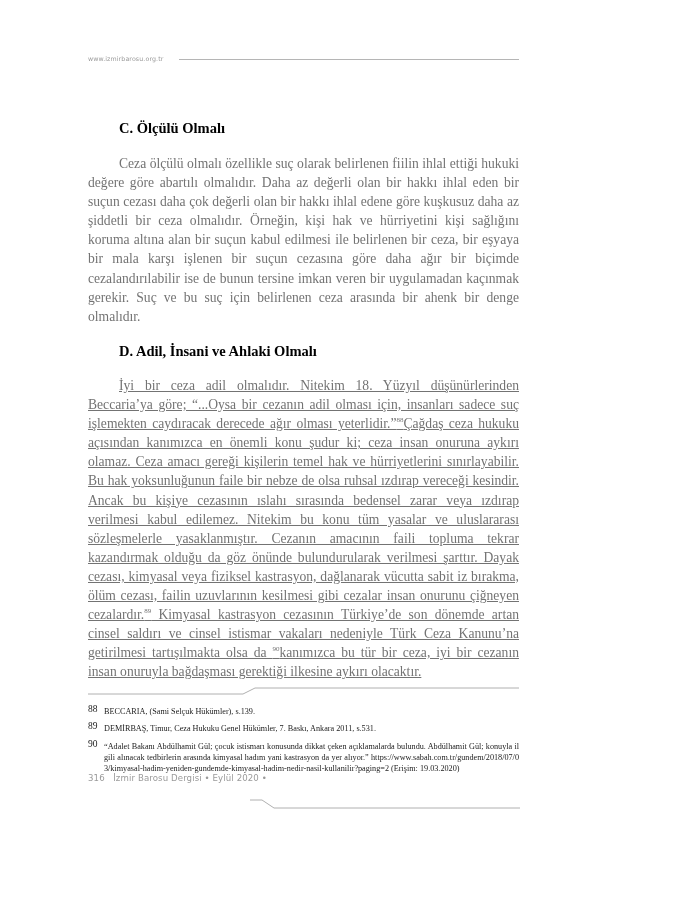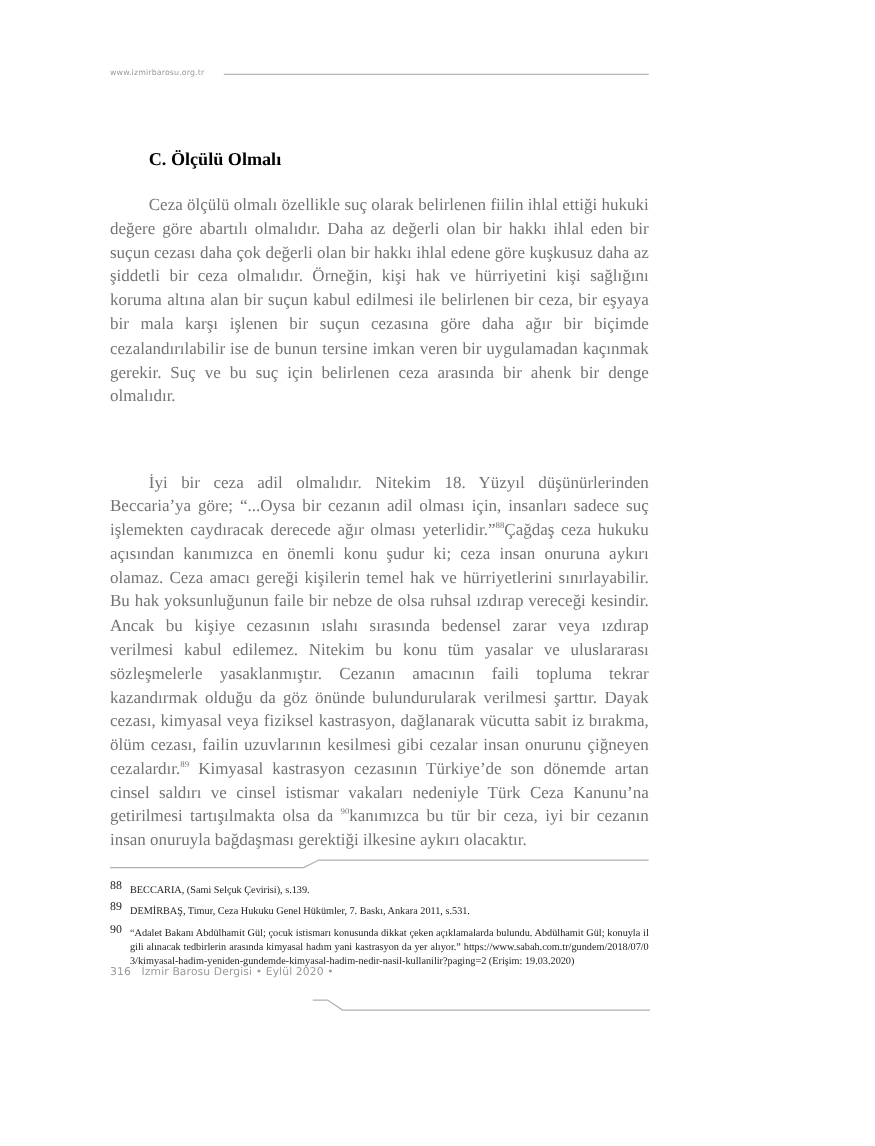--- a/index.html
+++ b/index.html
@@ -28,21 +28,21 @@
     .para {
       font-size: 13.6px; line-height: 19.1px; text-align: justify;
       text-indent: 31px; margin: 0;
       hyphens: manual;
     }
     .para sup, .fn sup { font-size: 7px; vertical-align: super; line-height: 0; }
 
     #h-c { position: absolute; left: 88px; top: 120px; }
     #p-c { top: 154px; }
     #h-d { position: absolute; left: 88px; top: 343px; }
-    #p-d { top: 376px; }
+    #p-d { top: 376px; text-decoration: underline; }
 
     .fn-sep {
       position: absolute; left: 88px; top: 686px; width: 431px; height: 12px;
     }
     .footnotes {
       position: absolute; left: 88px; top: 706px; width: 431px;
       font-family: "Liberation Serif", serif; font-size: 8.2px; color: #222;
       line-height: 11.3px;
     }
     .fn { position: relative; padding-left: 16px; margin-bottom: 6px; text-align: justify; }
@@ -62,32 +62,33 @@
 <div class="page">
 
   <div class="header-url">www.izmirbarosu.org.tr</div>
   <div class="header-line"></div>
 
   <div id="h-c" class="heading">C. Ölçülü Olmalı</div>
   <div id="p-c" class="content">
     <p class="para">Ceza ölçülü olmalı özellikle suç olarak belirlenen fiilin ihlal ettiği hukuki değere göre abartılı olmalıdır. Daha az değerli olan bir hakkı ihlal eden bir suçun cezası daha çok değerli olan bir hakkı ihlal edene göre kuşkusuz daha az şiddetli bir ceza olmalıdır. Örneğin, kişi hak ve hürriyetini kişi sağlığını koruma altına alan bir suçun kabul edilmesi ile belirlenen bir ceza, bir eşyaya bir mala karşı işlenen bir suçun cezasına göre daha ağır bir biçimde cezalandırılabilir ise de bunun tersine imkan veren bir uygulamadan kaçınmak gerekir. Suç ve bu suç için belirlenen ceza arasında bir ahenk bir denge olmalıdır.</p>
   </div>
 
+  <div id="h-d" class="heading">D. Adil, İnsani ve Ahlaki Olmalı</div>
   <div id="p-d" class="content">
     <p class="para"><span>İyi bir ceza adil olmalıdır. Nitekim 18. Yüzyıl düşünürlerinden Beccaria’ya göre; “...Oysa bir cezanın adil olması için, insanları sadece suç işlemekten caydıracak derecede ağır olması yeterlidir.”</span><sup>88</sup><span>Çağdaş ceza hukuku açısından kanımızca en önemli konu şudur ki; ceza insan onuru­na aykırı olamaz. Ceza amacı gereği kişilerin temel hak ve hürriyetlerini sınırlayabilir. Bu hak yoksunluğunun faile  bir nebze de olsa ruhsal ızdı­rap vereceği kesindir. Ancak bu kişiye cezasının ıslahı sırasında beden­sel zarar veya ızdırap verilmesi kabul edilemez. Nitekim bu konu tüm yasalar ve uluslararası sözleşmelerle yasaklanmıştır. Cezanın amacının faili topluma tekrar kazandırmak olduğu da göz önünde bulundurularak verilmesi şarttır. Dayak cezası, kimyasal veya fiziksel kastrasyon, dağla­narak vücutta sabit iz bırakma, ölüm cezası, failin uzuvlarının kesilmesi gibi cezalar insan onurunu çiğneyen cezalardır.</span><sup>89</sup><span> Kimyasal kastrasyon cezasının Türkiye’de son dönemde artan cinsel saldırı ve cinsel istismar vakaları nedeniyle Türk Ceza Kanunu’na getirilmesi tartışılmakta olsa da </span><sup>90</sup><span>kanımızca bu tür bir ceza, iyi bir cezanın insan onuruyla bağdaşması gerektiği ilkesine aykırı olacaktır.</span></p>
   </div>
 
   <svg class="fn-sep" viewBox="0 0 431 12" preserveAspectRatio="none">
     <polyline points="0,8 155,8 167,2 431,2" fill="none" stroke="#b0b0b0" stroke-width="1"></polyline>
   </svg>
 
   <div class="footnotes">
     <div class="fn">
       <span class="fn-num">88</span>
-      <span class="fn-text">BECCARIA, (Sami Selçuk Çevirisi), s.139.</span>
+      <span class="fn-text">BECCARIA, (Sami Selçuk Hükümler), s.139.</span>
     </div>
     <div class="fn">
       <span class="fn-num">89</span>
       <span class="fn-text">DEMİRBAŞ, Timur, Ceza Hukuku Genel Hükümler, 7. Baskı, Ankara 2011, s.531.</span>
     </div>
     <div class="fn">
       <span class="fn-num">90</span>
       <span class="fn-text" style="word-break: break-all;">“Adalet Bakanı Abdülhamit Gül; çocuk istismarı konusunda dikkat çeken açıklamalarda bulundu. Abdülhamit Gül; konuyla ilgili alınacak tedbirlerin arasında kimyasal hadım yani kastrasyon da yer alıyor.” https://www.sabah.com.tr/gundem/2018/07/03/kimyasal-hadim-yeniden-gundemde-kimyasal-hadim-nedir-nasil-kullanilir?paging=2 (Erişim: 19.03.2020)</span>
     </div>
   </div>

